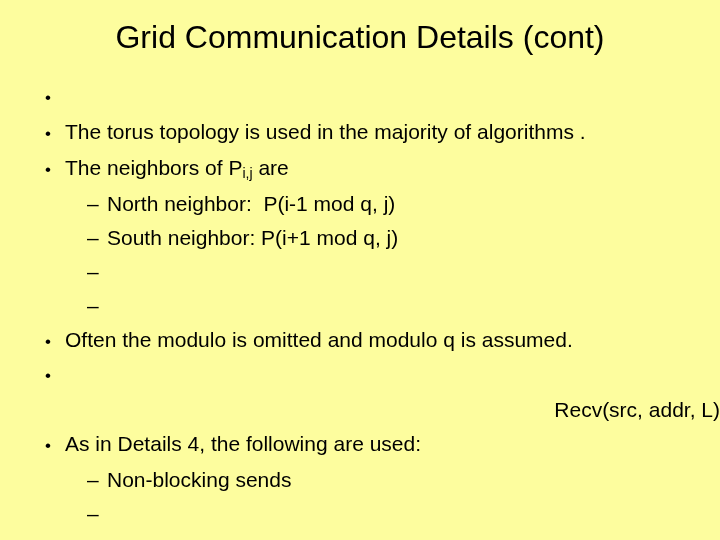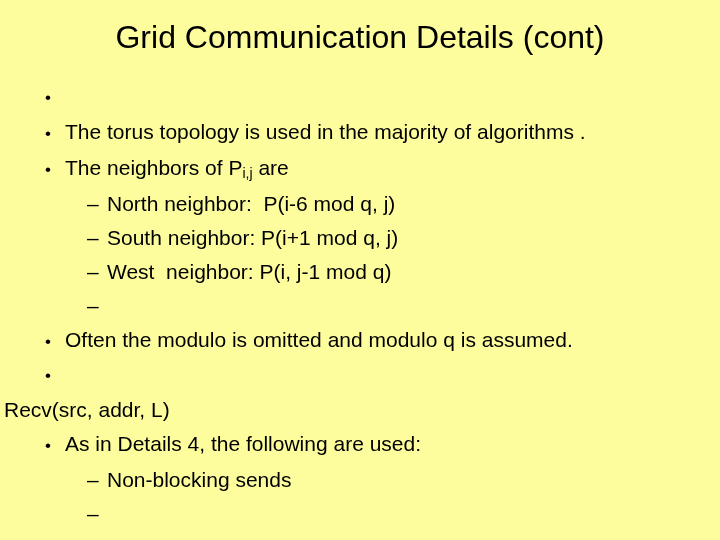--- a/index.html
+++ b/index.html
@@ -33,21 +33,21 @@
   }
   .line {
     display: flex;
     align-items: baseline;
     font-size: 21px;
     line-height: 34px;
     white-space: pre-wrap;
   }
   .line.bullet { padding-left: 45px; }
   .line.sub    { padding-left: 87px; }
-  .line.center { justify-content: flex-start; padding-left: 4px; }
+  .line.center { justify-content: flex-end; padding-left: 12px; }
   .marker {
     flex: 0 0 auto;
     display: inline-block;
   }
   .line.bullet .marker { width: 20px; font-size: 17px; }
   .line.sub .marker    { width: 20px; }
   .seg { white-space: pre-wrap; }
   .seg.italic { font-style: italic; }
   .seg.subscript {
     font-size: 14px;
@@ -58,23 +58,23 @@
 </style>
 </head>
 <body>
 
 <div class="slide" style="background: rgb(253, 253, 158); color: rgb(0, 0, 0);">
   <h1 class="title">Grid Communication Details (cont)</h1>
   <div class="body" id="slide-body">
       <div class="line bullet"><span class="marker">•</span></div>
       <div class="line bullet"><span class="marker">•</span><span><span class="seg">The torus topology is used in the majority of algorithms .</span></span></div>
       <div class="line bullet"><span class="marker">•</span><span><span class="seg">The neighbors of P</span><span class="seg subscript">i,j</span><span class="seg"> are</span></span></div>
-      <div class="line sub"><span class="marker">–</span><span><span class="seg">North neighbor:  P(i-6 mod q, j)</span></span></div>
+      <div class="line sub"><span class="marker">–</span><span><span class="seg">North neighbor:  P(i-1 mod q, j)</span></span></div>
       <div class="line sub"><span class="marker">–</span><span><span class="seg">South neighbor: P(i+1 mod q, j)</span></span></div>
-      <div class="line sub"><span class="marker">–</span><span><span class="seg">West  neighbor: P(i, j-1 mod q)</span></span></div>
+      <div class="line sub"><span class="marker">–</span></div>
       <div class="line sub"><span class="marker">–</span></div>
       <div class="line bullet"><span class="marker">•</span><span><span class="seg">Often the modulo is omitted and modulo q is assumed.</span></span></div>
       <div class="line bullet"><span class="marker">•</span></div>
       <div class="line center"><span><span class="seg">Recv(src, addr, L)</span></span></div>
       <div class="line bullet"><span class="marker">•</span><span><span class="seg">As in Details 4, the following are used:</span></span></div>
       <div class="line sub"><span class="marker">–</span><span><span class="seg">Non-blocking sends</span></span></div>
       <div class="line sub"><span class="marker">–</span></div>
     </div>
 </div>
 

